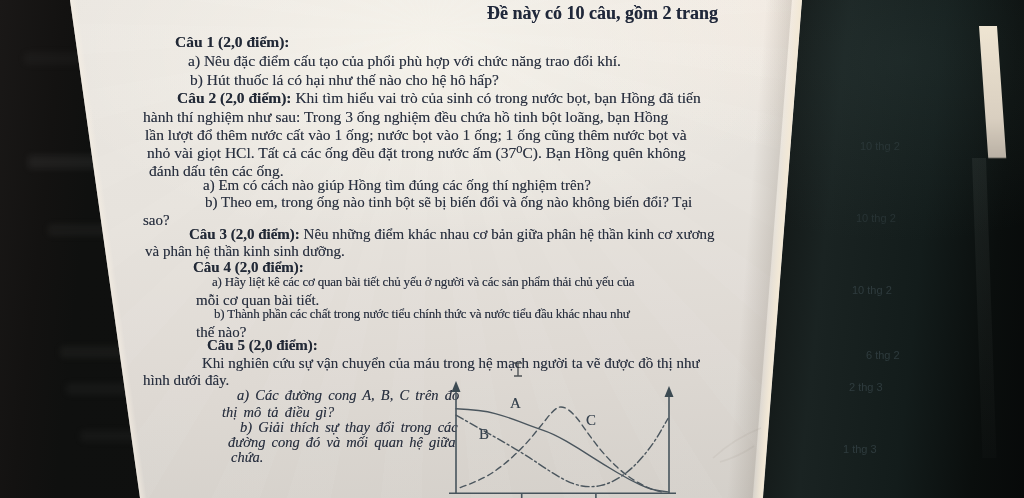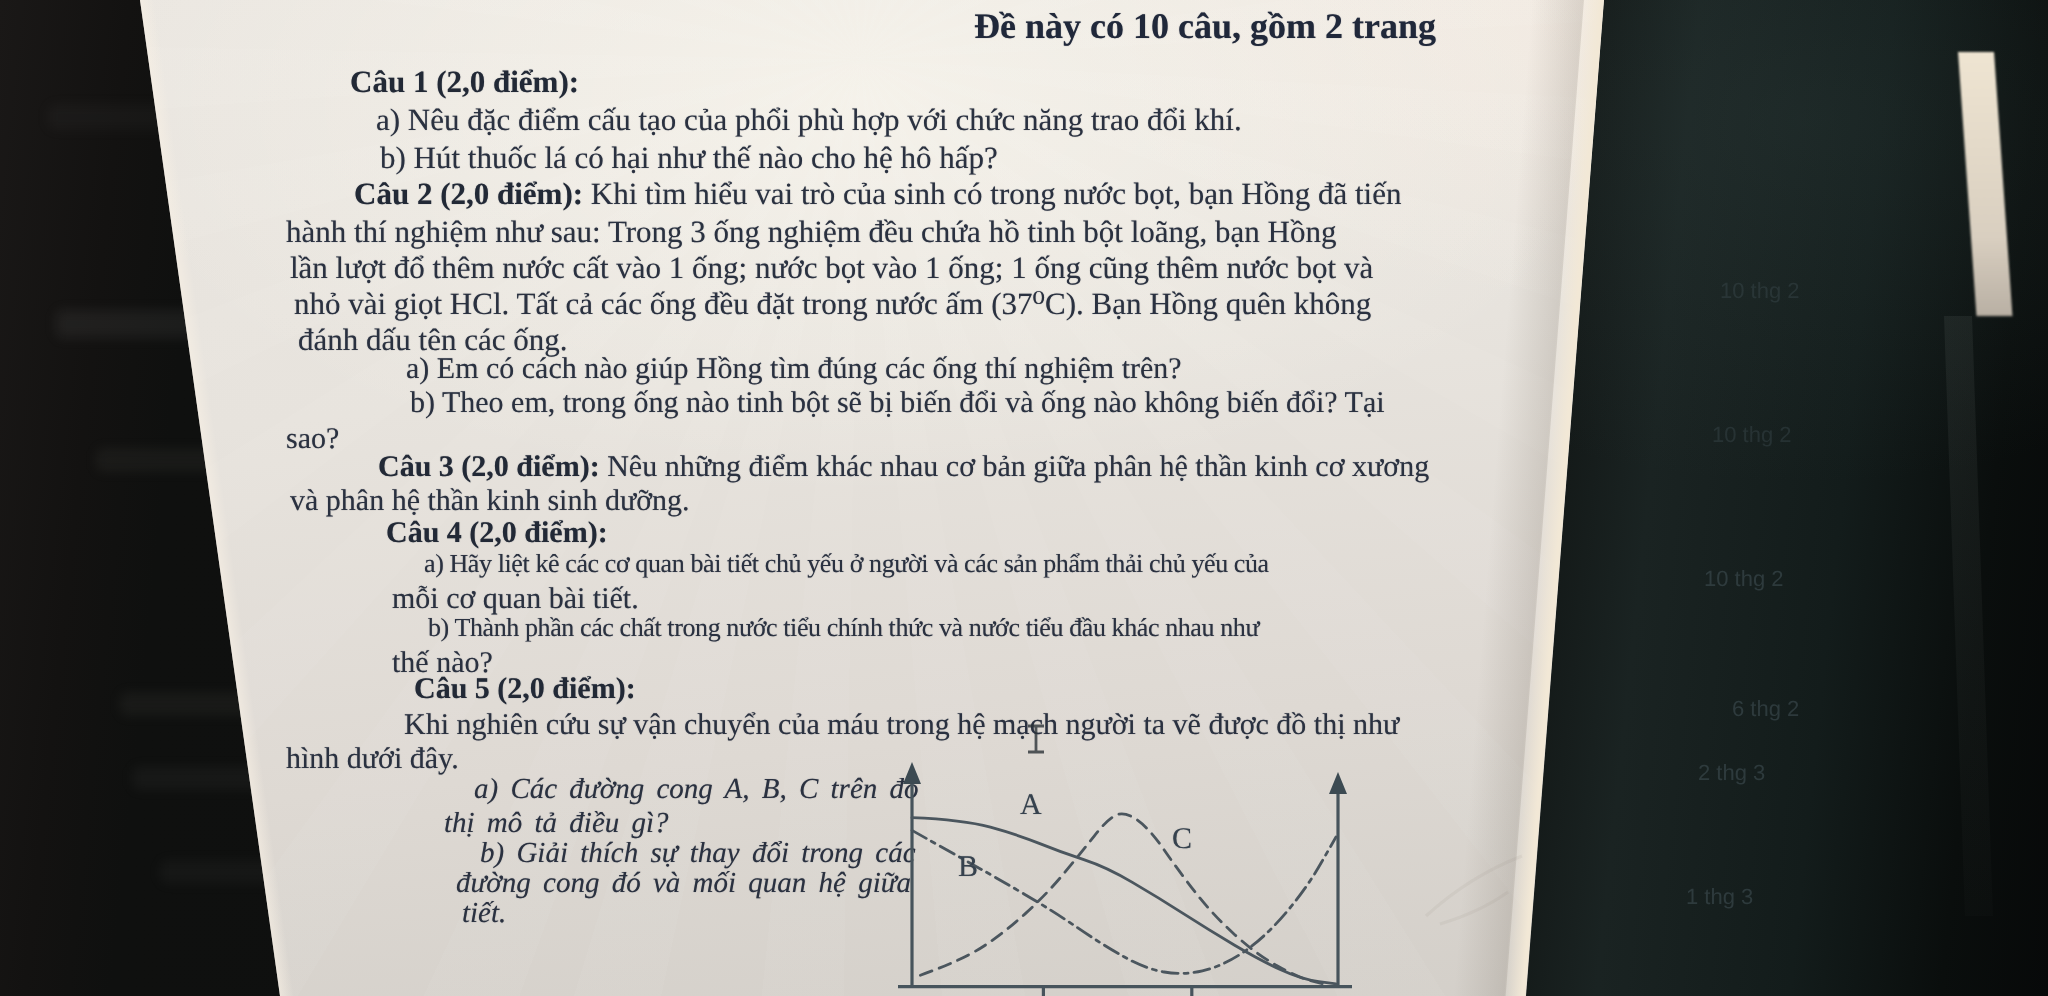--- a/index.html
+++ b/index.html
@@ -107,21 +107,21 @@
     <div class="ln" style="left:196px;top:292px"><b></b><span>mỗi cơ quan bài tiết.</span></div>
     <div class="ln tight" style="left:214px;top:307px"><b></b><span>b) Thành phần các chất trong nước tiểu chính thức và nước tiểu đầu khác nhau như</span></div>
     <div class="ln" style="left:196px;top:324px"><b></b><span>thế nào?</span></div>
     <div class="ln" style="left:207px;top:337px"><b>Câu 5 (2,0 điểm):</b><span></span></div>
     <div class="ln" style="left:202px;top:355px"><b></b><span>Khi nghiên cứu sự vận chuyển của máu trong hệ mạch người ta vẽ được đồ thị như</span></div>
     <div class="ln" style="left:143px;top:372px"><b></b><span>hình dưới đây.</span></div>
     <div class="ln sp" style="left:237px;top:388px"><b></b><span>a) Các đường cong A, B, C trên đồ</span></div>
     <div class="ln sp" style="left:222px;top:405px"><b></b><span>thị mô tả điều gì?</span></div>
     <div class="ln sp" style="left:240px;top:420px"><b></b><span>b) Giải thích sự thay đổi trong các</span></div>
     <div class="ln sp" style="left:228px;top:435px"><b></b><span>đường cong đó và mối quan hệ giữa</span></div>
-    <div class="ln sp" style="left:231px;top:450px"><b></b><span>tiết.</span></div>
+    <div class="ln sp" style="left:231px;top:450px"><b></b><span>chứa.</span></div>
 
     <svg id="chart-svg" width="1024" height="498" style="position:absolute;left:0;top:0">
       <g>
         <line class="ax" x1="456" y1="389" x2="456" y2="494"></line>
         <polygon class="axf" points="456,381 451.5,392 460.5,392"></polygon>
         <line class="ax" x1="669" y1="394" x2="669" y2="494"></line>
         <polygon class="axf" points="669,386 664.5,397 673.5,397"></polygon>
         <line class="ax" x1="449" y1="493.3" x2="676" y2="493.3"></line>
       </g>
       <g id="ticks">

